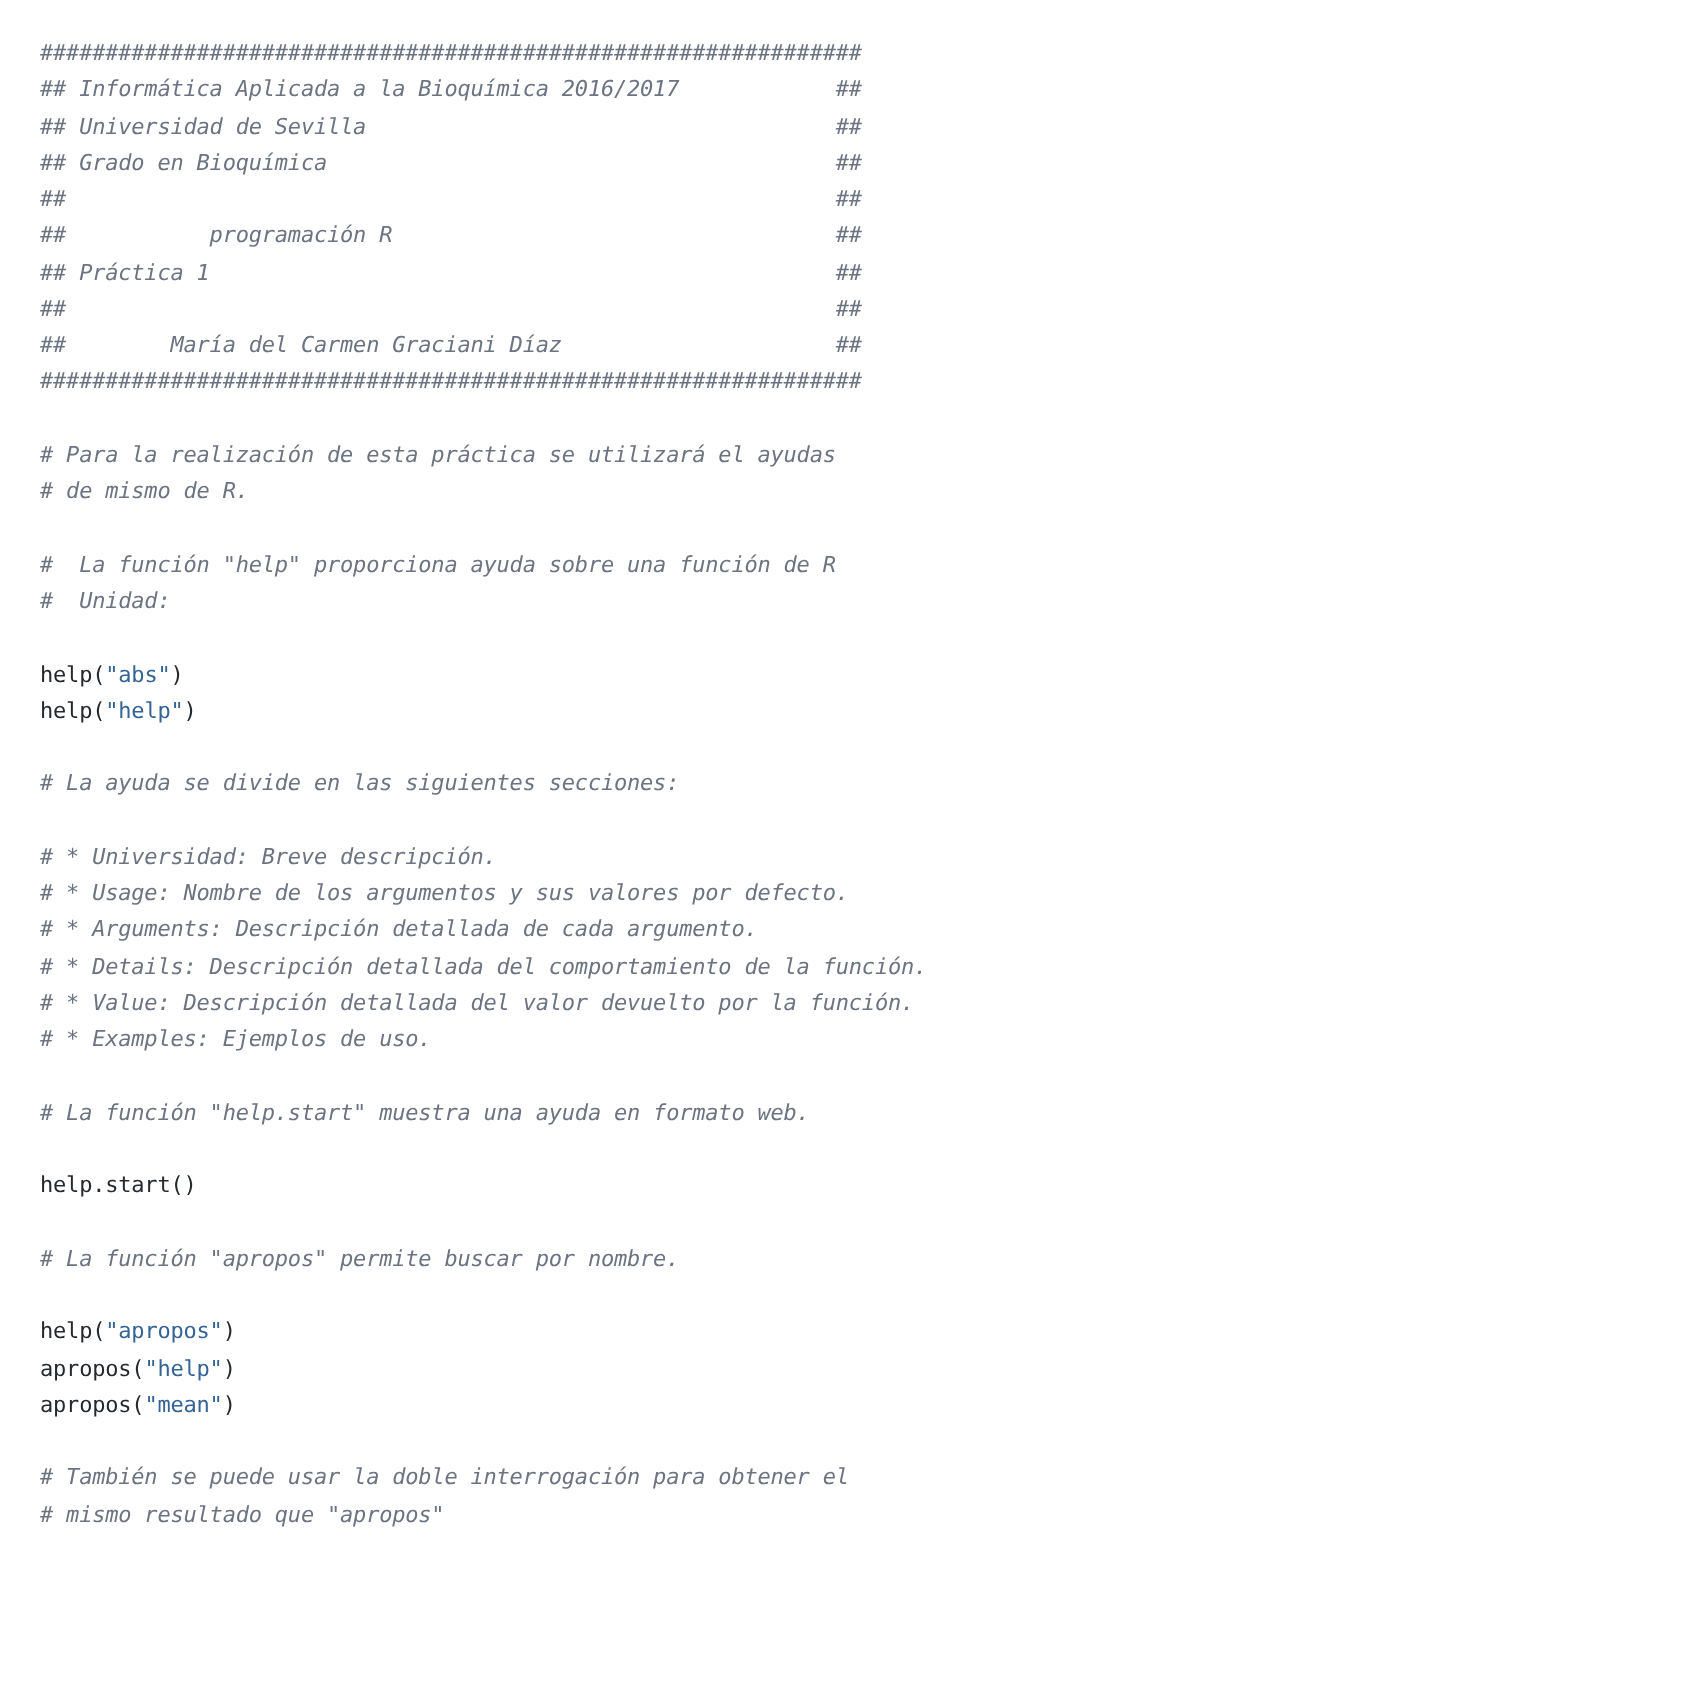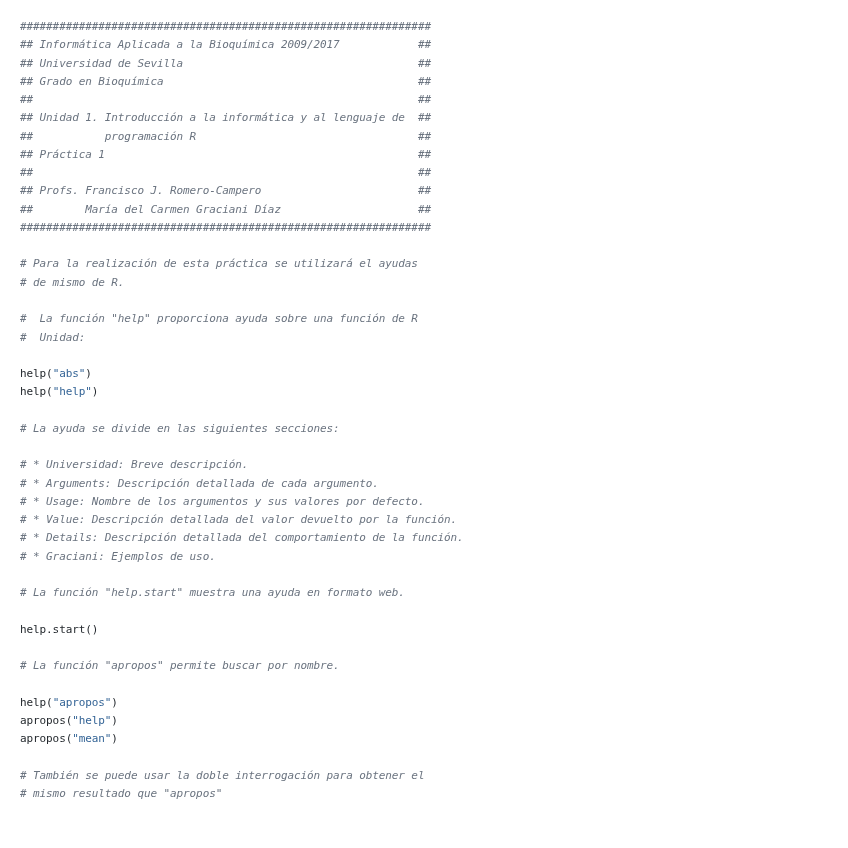--- a/index.html
+++ b/index.html
@@ -27,49 +27,47 @@
   }
   .comment{color:var(--comment);font-style:italic;}
   .string{color:var(--string);}
   .code{color:var(--code);}
 </style>
 </head>
 <body>
 
 <div class="listing">
     <div class="line"><span class="comment">###############################################################</span></div>
-    <div class="line"><span class="comment">## Informática Aplicada a la Bioquímica 2009/2017            ##</span></div>
+    <div class="line"><span class="comment">## Informática Aplicada a la Bioquímica 2016/2017            ##</span></div>
     <div class="line"><span class="comment">## Universidad de Sevilla                                    ##</span></div>
     <div class="line"><span class="comment">## Grado en Bioquímica                                       ##</span></div>
     <div class="line"><span class="comment">##                                                           ##</span></div>
-    <div class="line"><span class="comment">## Unidad 1. Introducción a la informática y al lenguaje de  ##</span></div>
     <div class="line"><span class="comment">##           programación R                                  ##</span></div>
     <div class="line"><span class="comment">## Práctica 1                                                ##</span></div>
     <div class="line"><span class="comment">##                                                           ##</span></div>
-    <div class="line"><span class="comment">## Profs. Francisco J. Romero-Campero                        ##</span></div>
     <div class="line"><span class="comment">##        María del Carmen Graciani Díaz                     ##</span></div>
     <div class="line"><span class="comment">###############################################################</span></div>
     <div class="line">&nbsp;</div>
     <div class="line"><span class="comment"># Para la realización de esta práctica se utilizará el ayudas</span></div>
     <div class="line"><span class="comment"># de mismo de R.</span></div>
     <div class="line">&nbsp;</div>
     <div class="line"><span class="comment">#  La función "help" proporciona ayuda sobre una función de R</span></div>
     <div class="line"><span class="comment">#  Unidad:</span></div>
     <div class="line">&nbsp;</div>
     <div class="line"><span class="code">help(</span><span class="string">"abs"</span><span class="code">)</span></div>
     <div class="line"><span class="code">help(</span><span class="string">"help"</span><span class="code">)</span></div>
     <div class="line">&nbsp;</div>
     <div class="line"><span class="comment"># La ayuda se divide en las siguientes secciones:</span></div>
     <div class="line">&nbsp;</div>
     <div class="line"><span class="comment"># * Universidad: Breve descripción.</span></div>
+    <div class="line"><span class="comment"># * Usage: Nombre de los argumentos y sus valores por defecto.</span></div>
     <div class="line"><span class="comment"># * Arguments: Descripción detallada de cada argumento.</span></div>
-    <div class="line"><span class="comment"># * Usage: Nombre de los argumentos y sus valores por defecto.</span></div>
+    <div class="line"><span class="comment"># * Details: Descripción detallada del comportamiento de la función.</span></div>
     <div class="line"><span class="comment"># * Value: Descripción detallada del valor devuelto por la función.</span></div>
-    <div class="line"><span class="comment"># * Details: Descripción detallada del comportamiento de la función.</span></div>
-    <div class="line"><span class="comment"># * Graciani: Ejemplos de uso.</span></div>
+    <div class="line"><span class="comment"># * Examples: Ejemplos de uso.</span></div>
     <div class="line">&nbsp;</div>
     <div class="line"><span class="comment"># La función "help.start" muestra una ayuda en formato web.</span></div>
     <div class="line">&nbsp;</div>
     <div class="line"><span class="code">help.start()</span></div>
     <div class="line">&nbsp;</div>
     <div class="line"><span class="comment"># La función "apropos" permite buscar por nombre.</span></div>
     <div class="line">&nbsp;</div>
     <div class="line"><span class="code">help(</span><span class="string">"apropos"</span><span class="code">)</span></div>
     <div class="line"><span class="code">apropos(</span><span class="string">"help"</span><span class="code">)</span></div>
     <div class="line"><span class="code">apropos(</span><span class="string">"mean"</span><span class="code">)</span></div>

